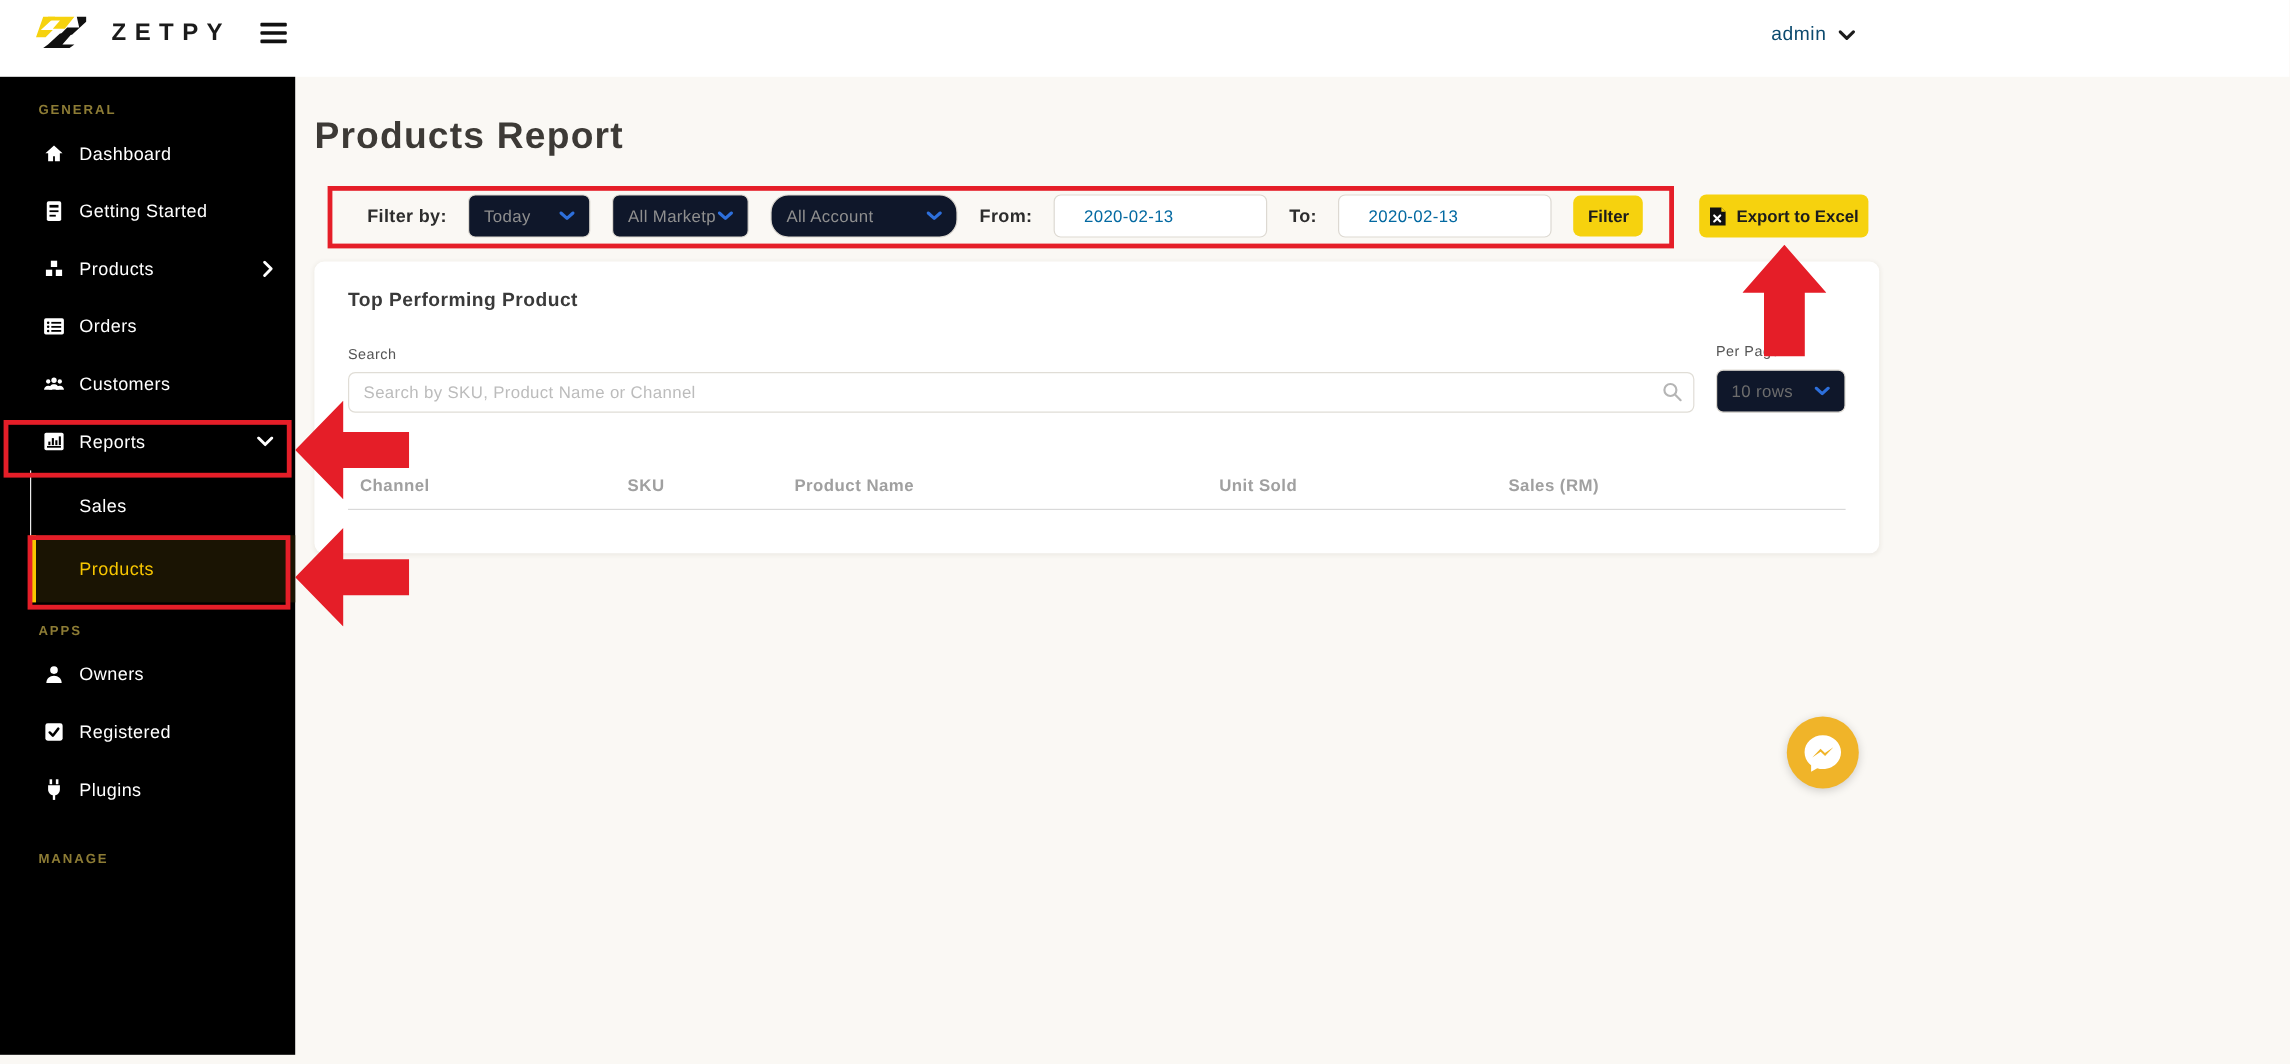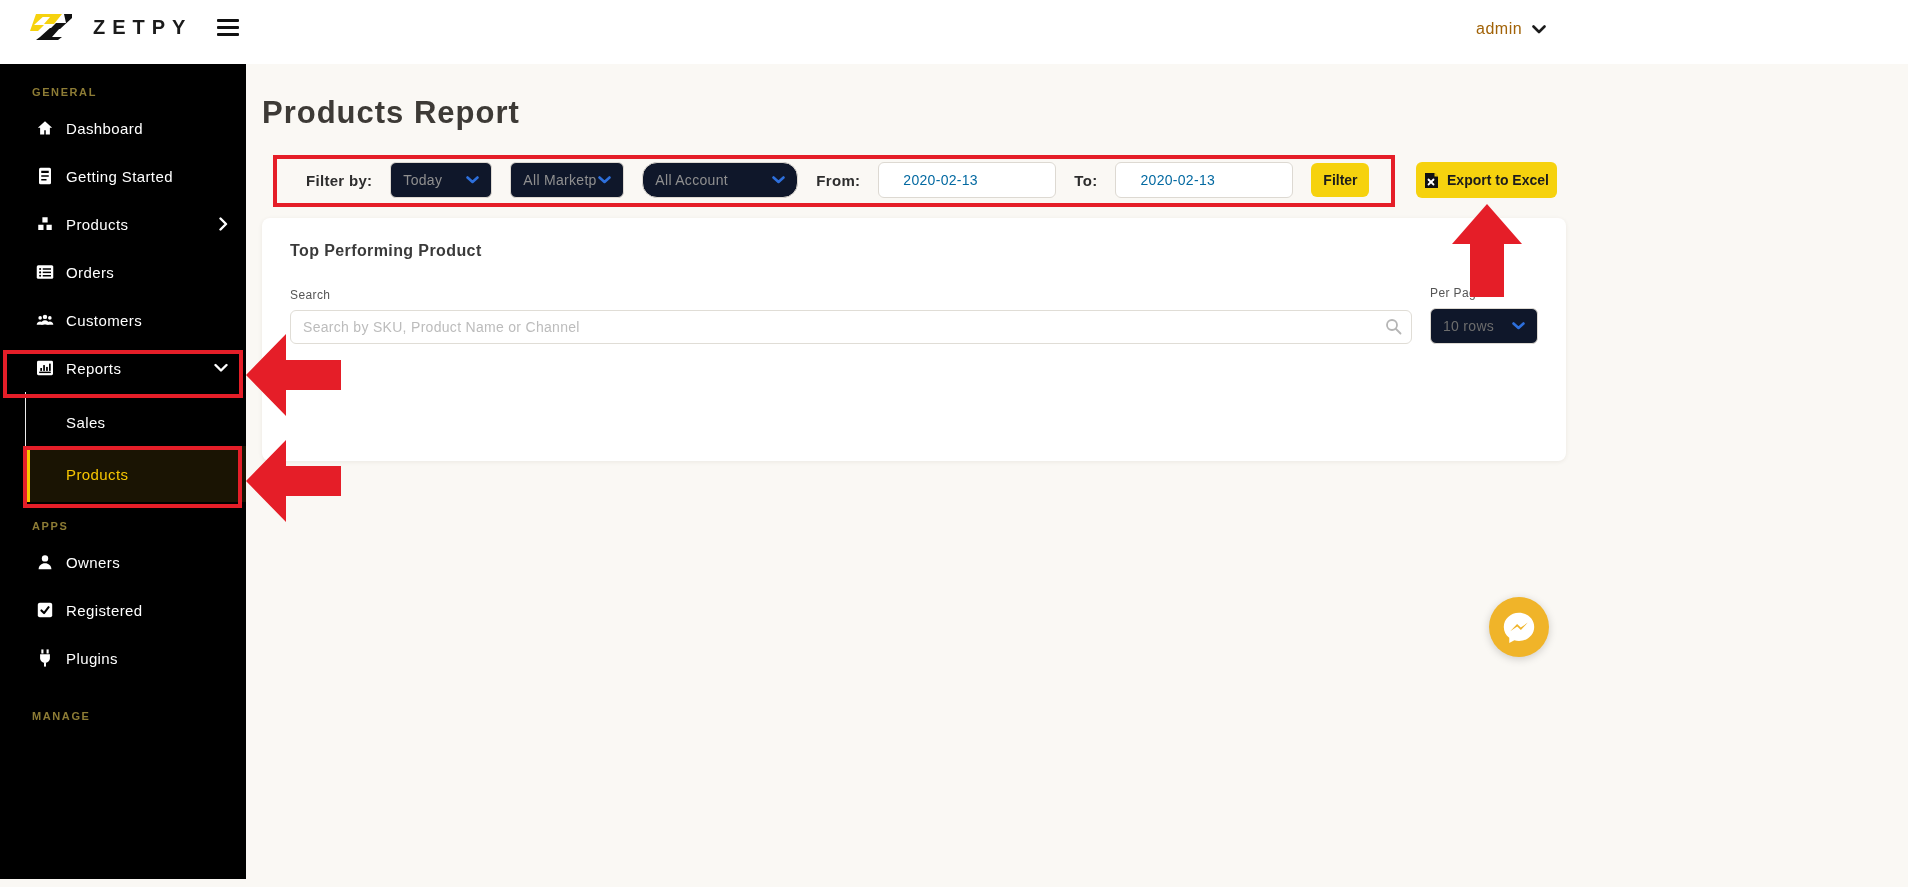--- a/index.html
+++ b/index.html
@@ -7,21 +7,21 @@
   body { font-family:"Liberation Sans", sans-serif; background:#faf8f4; overflow:hidden; }
   #app { position:relative; width:1908px; height:887px; background:#faf8f4; }
 
   
   .header { position:absolute; left:0; top:0; width:1908px; height:64px; background:#ffffff; z-index:5; }
   .brand-wrap { position:absolute; left:30px; top:12px; display:flex; align-items:center; gap:21px; }
   .brand-text { font-size:20px; font-weight:700; letter-spacing:7px; color:#1b1b1b; }
   .hamburger { display:flex; flex-direction:column; gap:4px; cursor:pointer; padding:4px; }
   .hamburger span { display:block; width:22px; height:3px; background:#111; border-radius:1px; }
   .user-wrap { position:absolute; left:1476px; top:20px; display:flex; align-items:center; gap:10px; cursor:pointer; }
-  .user-name { font-size:16px; color:#a16207; letter-spacing:0.5px; }
+  .user-name { font-size:16px; color:#0c4a6e; letter-spacing:0.5px; }
 
   
   .sidebar { position:absolute; left:0; top:56px; width:246px; height:823px; background:#000; z-index:4; }
   .section-label { margin:30px 0 0 32px; height:18px; font-size:11px; font-weight:700; letter-spacing:1.6px; color:#8d7c35; }
   .nav-item { height:48px; display:flex; align-items:center; padding-left:36px; color:#fff; cursor:pointer; position:relative; }
   .nav-item .icn { width:18px; height:18px; margin-right:12px; display:flex; align-items:center; justify-content:center; flex:0 0 18px; }
   .nav-item .lbl { font-size:15px; letter-spacing:0.4px; }
   .nav-item .trail { position:absolute; right:18px; top:50%; transform:translateY(-50%); display:flex; }
   .submenu { margin-left:25px; border-left:1px solid #ececec; padding-top:6px; }
   .sub-item { height:48px; display:flex; align-items:center; padding-left:40px; color:#fff; font-size:15px; letter-spacing:0.4px; cursor:pointer; }
@@ -310,20 +310,27 @@
           <span class="sel-val" style="color:#6d6d6d;">10 rows</span>
           <span style="display:flex;">
             <svg width="13" height="8" viewBox="0 0 13 8">
                 <polyline points="1.5,1.5 6.5,6 11.5,1.5" fill="none" stroke="#2d6fdb" stroke-width="2.6" stroke-linecap="round" stroke-linejoin="round"></polyline>
               </svg>
           </span>
         </div>
       </div>
     </div>
 
+    <div class="tbl-head">
+      <span class="th th1">Channel</span>
+      <span class="th th2">SKU</span>
+      <span class="th th3">Product Name</span>
+      <span class="th th4">Unit Sold</span>
+      <span class="th th5">Sales (RM)</span>
+    </div>
   </div>
 
   <div class="anno anno-filter"></div>
   <div class="anno anno-reports"></div>
   <div class="anno anno-products"></div>
 
   <div class="arrow arrow-reports">
     <svg width="95" height="82" viewBox="0 0 95 82">
         <polygon points="0,41 40,0 40,26 95,26 95,56 40,56 40,82" fill="#e51e28"></polygon>
       </svg>

